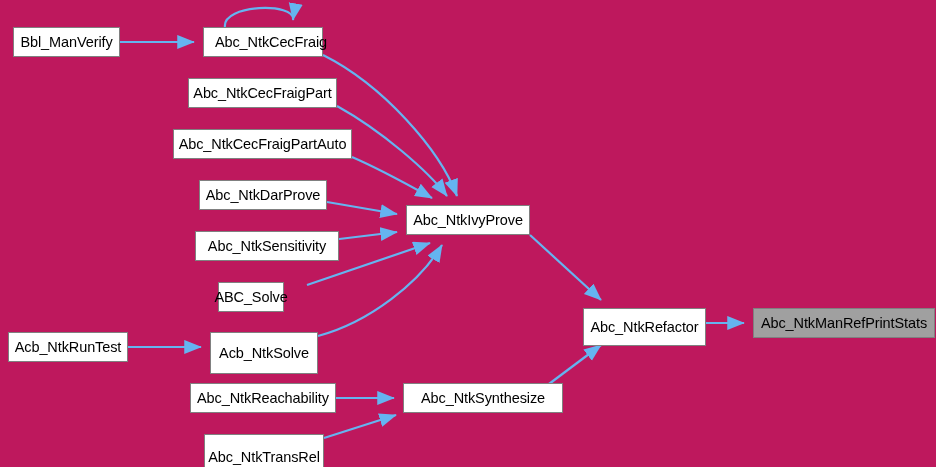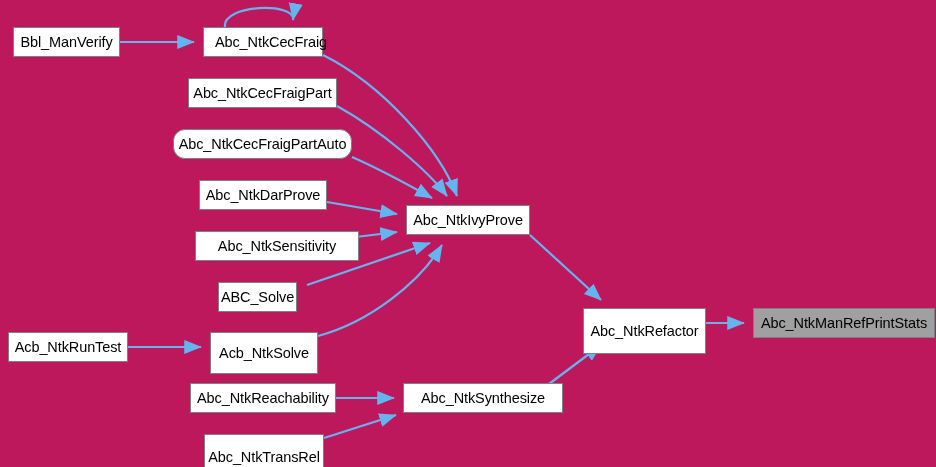--- a/index.html
+++ b/index.html
@@ -92,51 +92,51 @@
   <div id="node-layer">
       <div class="node" style="left: 13px; top: 27px; width: 107px; height: 30px;">
         <span class="node-label">Bbl_ManVerify</span>
       </div>
       <div class="node" style="left: 203px; top: 27px; width: 120px; height: 30px; padding-left: 16px;">
         <span class="node-label">Abc_NtkCecFraig</span>
       </div>
       <div class="node" style="left: 188px; top: 78px; width: 149px; height: 30px;">
         <span class="node-label">Abc_NtkCecFraigPart</span>
       </div>
-      <div class="node" style="left: 173px; top: 129px; width: 179px; height: 30px; border-radius: 12px;">
+      <div class="node" style="left: 173px; top: 129px; width: 179px; height: 30px;">
         <span class="node-label">Abc_NtkCecFraigPartAuto</span>
       </div>
       <div class="node" style="left: 199px; top: 180px; width: 128px; height: 30px; justify-content: center;">
         <span class="node-label">Abc_NtkDarProve</span>
       </div>
-      <div class="node" style="left: 195px; top: 231px; width: 164px; height: 30px;">
+      <div class="node" style="left: 195px; top: 231px; width: 144px; height: 30px;">
         <span class="node-label">Abc_NtkSensitivity</span>
       </div>
-      <div class="node" style="left: 218px; top: 282px; width: 79px; height: 30px;">
+      <div class="node" style="left: 218px; top: 282px; width: 66px; height: 30px;">
         <span class="node-label">ABC_Solve</span>
       </div>
       <div class="node" style="left: 8px; top: 332px; width: 120px; height: 30px; justify-content: center;">
         <span class="node-label">Acb_NtkRunTest</span>
       </div>
       <div class="node" style="left: 210px; top: 332px; width: 108px; height: 42px;">
         <span class="node-label">Acb_NtkSolve</span>
       </div>
       <div class="node" style="left: 190px; top: 383px; width: 146px; height: 30px;">
         <span class="node-label">Abc_NtkReachability</span>
       </div>
       <div class="node" style="left: 204px; top: 434px; width: 120px; height: 47px;">
         <span class="node-label">Abc_NtkTransRel</span>
       </div>
       <div class="node" style="left: 406px; top: 205px; width: 124px; height: 30px;">
         <span class="node-label">Abc_NtkIvyProve</span>
       </div>
       <div class="node" style="left: 403px; top: 383px; width: 160px; height: 30px;">
         <span class="node-label">Abc_NtkSynthesize</span>
       </div>
-      <div class="node" style="left: 583px; top: 308px; width: 123px; height: 46px;">
+      <div class="node" style="left: 583px; top: 308px; width: 123px; height: 38px;">
         <span class="node-label">Abc_NtkRefactor</span>
       </div>
       <div class="node highlight" style="left: 753px; top: 308px; width: 182px; height: 30px;">
         <span class="node-label">Abc_NtkManRefPrintStats</span>
       </div>
     </div>
 
 </div>
 
 </body></html>

